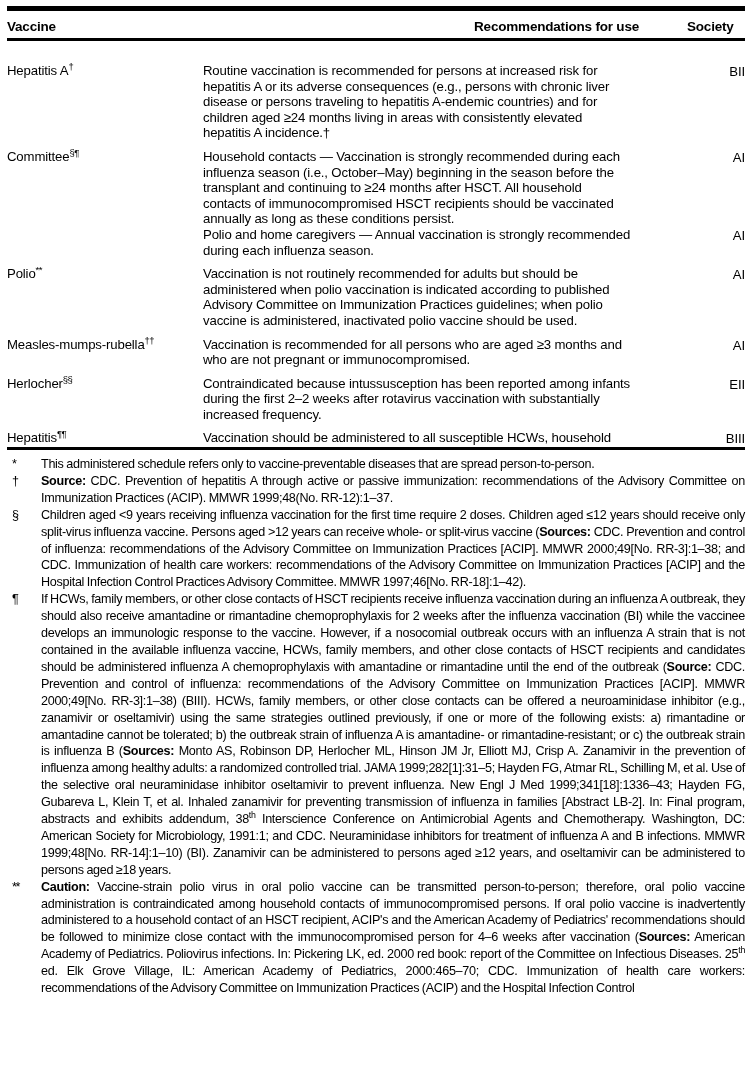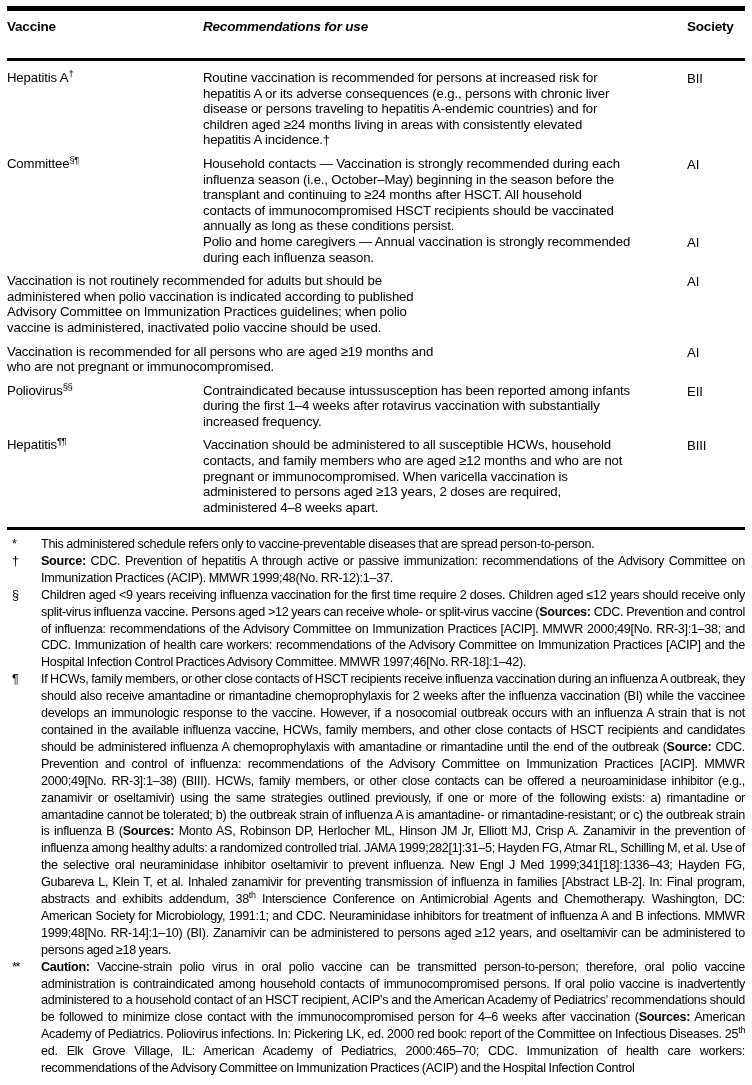--- a/index.html
+++ b/index.html
@@ -6,33 +6,33 @@
   html, body { width: 752px; height: 1085px; overflow: hidden; background: #fff; }
   body { font-family: "Liberation Sans", sans-serif; color: #000; }
   .page { padding: 3px 7px 0 7px; }
 
   .title { font-weight: bold; font-size: 17px; line-height: 19.5px; letter-spacing: -0.3px; word-spacing: 4.5px; }
   .title .t-label { margin-right: 13px; }
 
   .rule-thick { height: 5px; background: #000; margin-top: 3px; }
   .rule-med { height: 3px; background: #000; }
 
-  .thead { display: flex; align-items: baseline; font-weight: bold; font-size: 13.5px; letter-spacing: -0.2px; padding: 8px 0 24px; }
+  .thead { display: flex; align-items: baseline; font-weight: bold; font-size: 13.5px; letter-spacing: -0.2px; padding: 8px 0 4px; }
   .h-vaccine { width: 196px; }
-  .h-rec { width: 436px; text-align: left; font-style: italic; }
+  .h-rec { width: 436px; text-align: right; }
   .h-rating { margin-left: auto; width: 58px; }
 
-  .tbody { padding-top: 9px; height: 466px; overflow: hidden; }
+  .tbody { padding-top: 22px; height: 406px; overflow: hidden; }
   .trow { display: flex; margin-bottom: 8px; font-size: 13.2px; line-height: 15.6px; letter-spacing: -0.15px; }
   .cell-vaccine { width: 196px; flex-shrink: 0; }
   .cell-vaccine sup { font-size: 9.5px; letter-spacing: -0.5px; }
   .cell-entries { flex: 1; }
   .entry { display: flex; align-items: flex-start; }
   .entry-text { width: 428px; }
-  .entry-rating { margin-left: auto; width: 58px; padding-top: 1px; }
+  .entry-rating { margin-left: auto; width: 58px; padding-top: 1px; text-align: right; }
 
   .footnotes { padding-top: 6px; font-size: 12.6px; line-height: 16.9px; letter-spacing: -0.3px; word-spacing: -0.5px; }
   .footnote { position: relative; padding-left: 34px; text-align: justify; }
   .fn-marker { position: absolute; left: 5px; top: 0; letter-spacing: -1.5px; }
   .b { font-weight: bold; }
   sup { font-size: 70%; line-height: 0; }
 </style>
 </head>
 <body>
 
@@ -69,42 +69,44 @@
           <div class="entry-rating">AI</div>
         </div>
         <div class="entry">
           <div class="entry-text">Polio and home caregivers — Annual vaccination is strongly recommended during each influenza season.</div>
           <div class="entry-rating">AI</div>
         </div>
       </div>
     </div>
 
     <div class="trow">
+      <div class="cell-vaccine"><span>Polio</span><sup>**</sup></div>
       <div class="cell-entries">
         <div class="entry">
           <div class="entry-text">Vaccination is not routinely recommended for adults but should be administered when polio vaccination is indicated according to published Advisory Committee on Immunization Practices guidelines; when polio vaccine is administered, inactivated polio vaccine should be used.</div>
           <div class="entry-rating">AI</div>
         </div>
       </div>
     </div>
 
     <div class="trow">
+      <div class="cell-vaccine"><span>Measles-mumps-rubella</span><sup>††</sup></div>
       <div class="cell-entries">
         <div class="entry">
-          <div class="entry-text">Vaccination is recommended for all persons who are aged ≥19 months and who are not pregnant or immunocompromised.</div>
+          <div class="entry-text">Vaccination is recommended for all persons who are aged ≥3 months and who are not pregnant or immunocompromised.</div>
           <div class="entry-rating">AI</div>
         </div>
       </div>
     </div>
 
     <div class="trow">
-      <div class="cell-vaccine"><span>Poliovirus</span><sup>§§</sup></div>
+      <div class="cell-vaccine"><span>Herlocher</span><sup>§§</sup></div>
       <div class="cell-entries">
         <div class="entry">
-          <div class="entry-text">Contraindicated because intussusception has been reported among infants during the first 1–4 weeks after rotavirus vaccination with substantially increased frequency.</div>
+          <div class="entry-text">Contraindicated because intussusception has been reported among infants during the first 2–2 weeks after rotavirus vaccination with substantially increased frequency.</div>
           <div class="entry-rating">EII</div>
         </div>
       </div>
     </div>
 
     <div class="trow">
       <div class="cell-vaccine"><span>Hepatitis</span><sup>¶¶</sup></div>
       <div class="cell-entries">
         <div class="entry">
           <div class="entry-text">Vaccination should be administered to all susceptible HCWs, household contacts, and family members who are aged ≥12 months and who are not pregnant or immunocompromised. When varicella vaccination is administered to persons aged ≥13 years, 2 doses are required, administered 4–8 weeks apart.</div>

